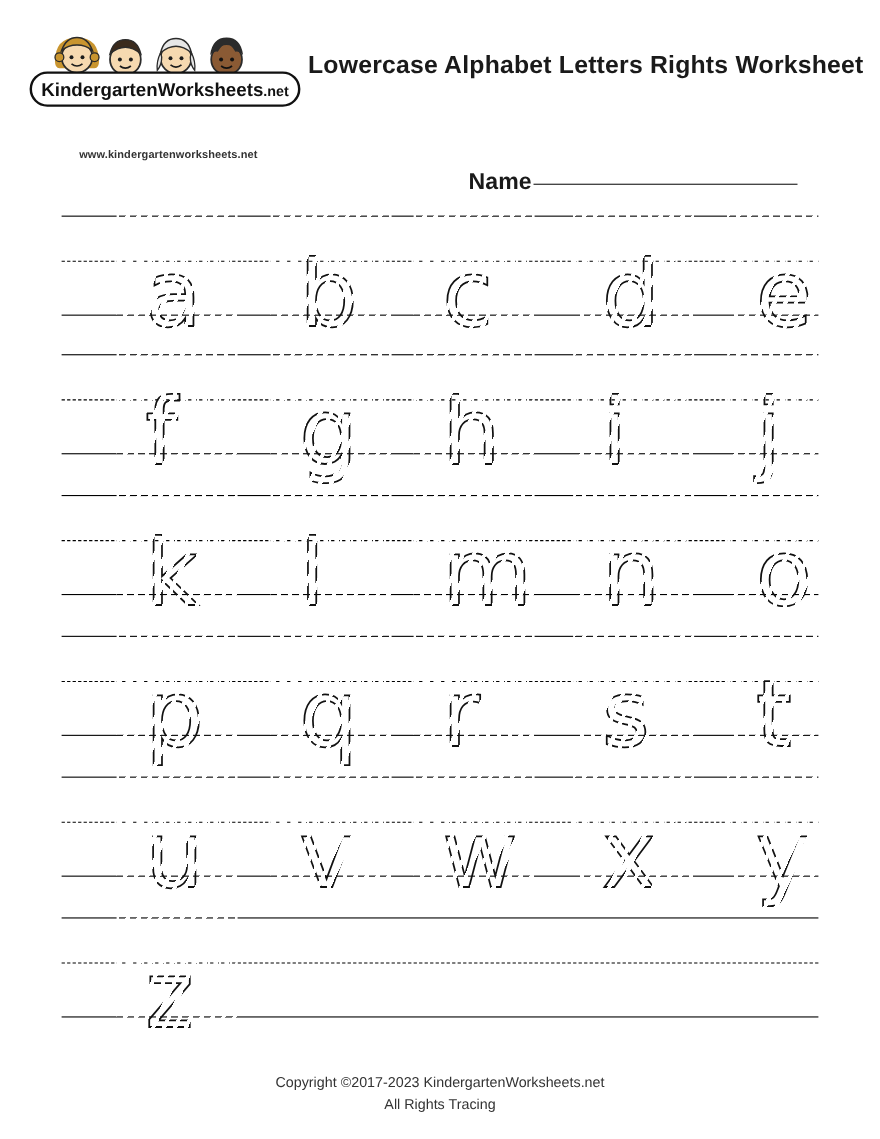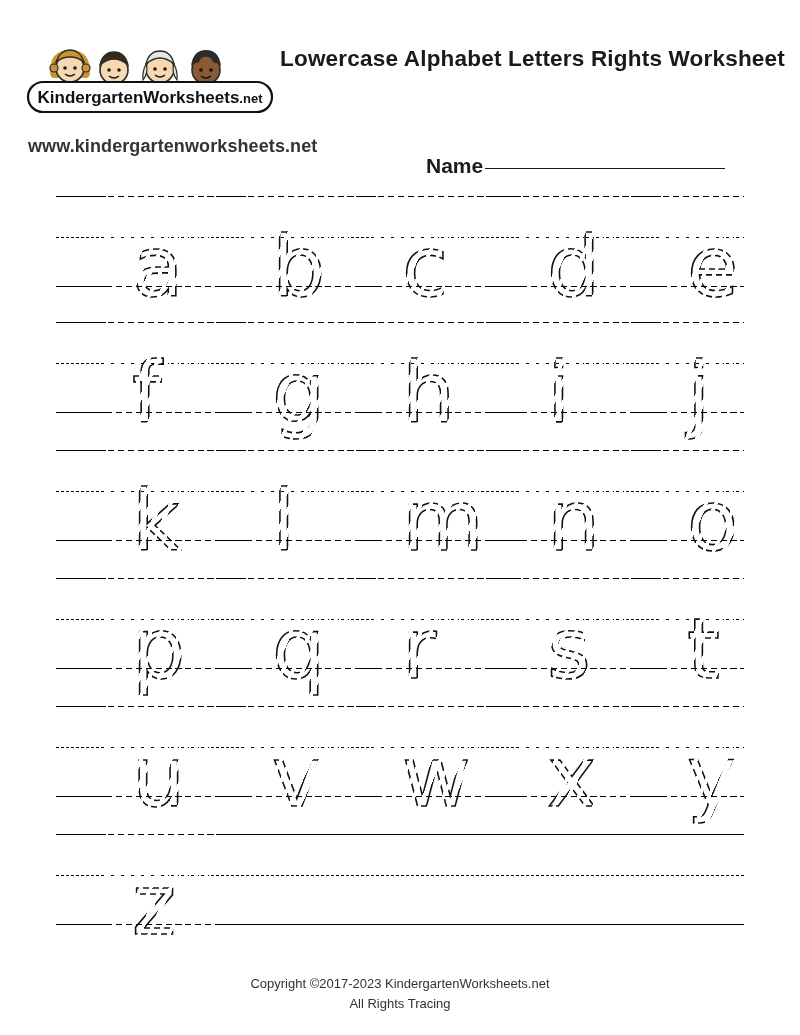--- a/index.html
+++ b/index.html
@@ -16,30 +16,30 @@
   }
 
   
   .header {
     position: absolute;
     top: 18px; left: 0; right: 0;
     height: 120px;
   }
   .logo {
     position: absolute;
-    left: 26px; top: 20px;
+    left: 26px; top: 4px;
     width: 248px; height: 84px;
   }
   .logo svg { display: block; }
   .logo-url {
     position: absolute;
     left: 28px; top: 118px;
     width: 250px;
     text-align: center;
-    font-size: 18px;
+    font-size: 10px;
     font-weight: bold;
     color: #333;
     letter-spacing: 0.1px;
   }
   .worksheet-title {
     position: absolute;
     left: 280px; top: 28px;
     width: 500px;
     font-size: 22.5px;
     font-weight: bold;

